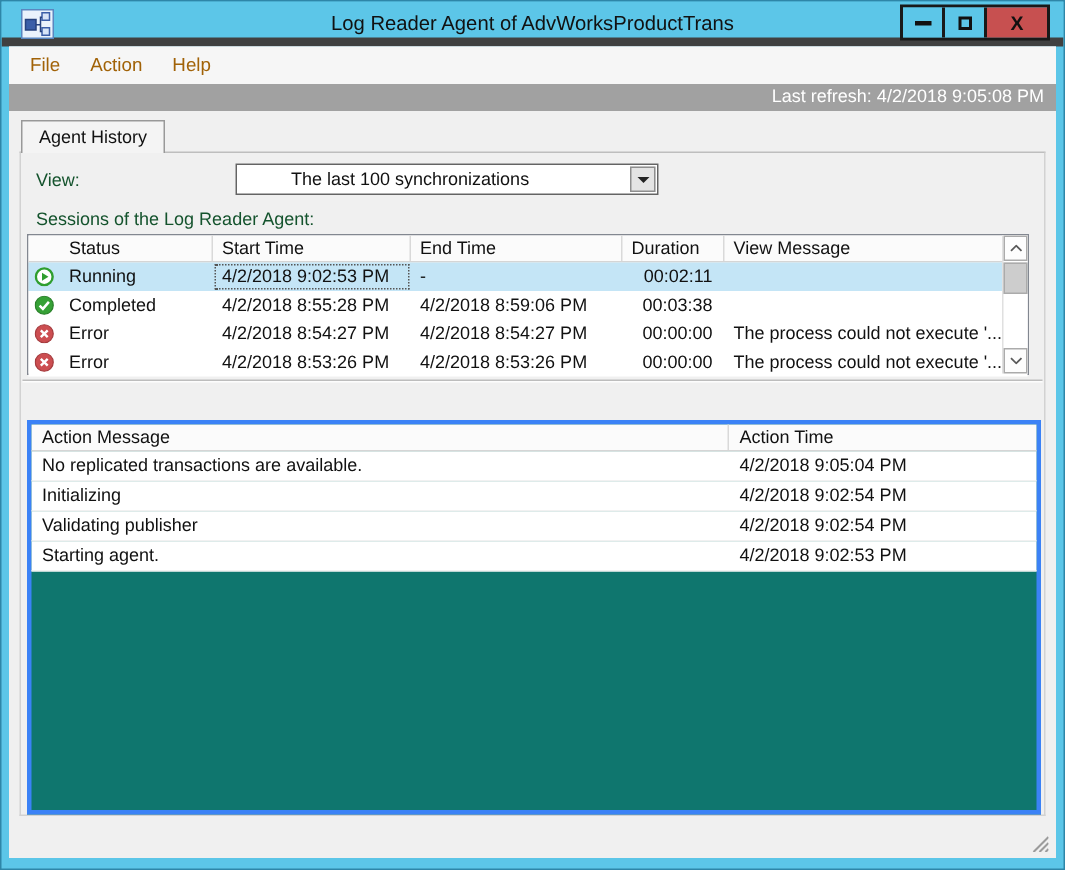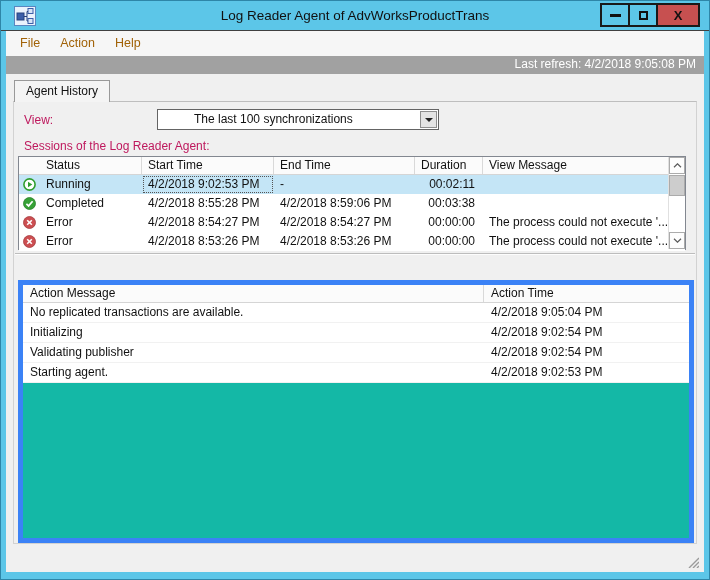--- a/index.html
+++ b/index.html
@@ -4,21 +4,21 @@
 <style>
   * { box-sizing: border-box; margin: 0; padding: 0; }
   html,body { width:710px; height:580px; }
   body { font-family: "Liberation Sans", sans-serif; background:#fff; }
 
   .window { position:absolute; left:0; top:0; width:710px; height:580px;
             background:#5CC6E8; border:1px solid #2E86A8; overflow:hidden; }
 
   
   .titlebar { position:absolute; left:0; top:0; width:100%; height:30px;
-              background:#5CC6E8; border-bottom:1px solid #404040; }
+              background:#5CC6E8; border-bottom:6px solid #404040; }
   .app-icon { position:absolute; left:13px; top:5px; width:22px; height:20px; }
   .title { position:absolute; left:0; right:0; top:0; height:30px; line-height:29px;
            text-align:center; font-size:13.5px; color:#111; }
   .win-buttons { position:absolute; top:2px; right:9px; height:24px; display:flex;
                  border:2px solid #191919; }
   .win-btn { width:28px; height:100%; background:#5CC6E8; display:flex;
              align-items:center; justify-content:center; border-right:2px solid #191919; }
   .win-btn.close { width:40px; background:#C75050; border-right:none; }
   .glyph-min { width:11px; height:3px; background:#111; }
   .glyph-max { width:9px; height:9px; border:2px solid #111; background:transparent; }
@@ -32,21 +32,21 @@
              line-height:17px; text-align:right; padding-right:8px; }
 
   
   .client { position:absolute; left:0; right:0; top:43px; bottom:0; background:#F0F0F0;text-decoration:underline; }
   .tab { position:absolute; left:8px; top:6px; height:22px; padding:0 11px;
          background:#F4F4F4; border:1px solid #999; border-bottom:none;
          font-size:12px; line-height:21px; color:#111; z-index:2; }
   .tabpage { position:absolute; left:7px; right:7px; top:27px; height:443px;
              background:#F0F0F0; border:1px solid #D2D2D2; border-top-color:#BEBEBE; z-index:1; }
 
-  .lbl { position:absolute; font-size:12px; color:#be185d; }
+  .lbl { position:absolute; font-size:12px; color:#14532d; }
 
   
   .combo { position:absolute; left:143px; top:7px; width:282px; height:21px;
            background:#fff; border:1px solid #646464; font-size:12px; }
   .combo-text { position:absolute; left:5px; top:0; right:20px; line-height:19px;
                 white-space:nowrap; overflow:hidden; color:#111;margin-left:31px; }
   .combo-btn { position:absolute; right:1px; top:1px; bottom:1px; width:17px;
                background:#E4E4E4; border:1px solid #8E8E8E;
                display:flex; align-items:center; justify-content:center; }
   .tri-down { width:0; height:0; border-left:4px solid transparent;
@@ -77,21 +77,21 @@
   .sb-up { top:0; } .sb-down { bottom:0; }
   .sb-thumb { position:absolute; left:0; top:18px; width:16px; height:21px;
               background:#CDCDCD; border:1px solid #ABABAB; }
 
   
   .pane-sep { position:absolute; left:1px; right:1px; top:151px; height:2px;
               border-top:1px solid #BDBDBD; border-bottom:1px solid #FDFDFD; }
 
   
   .atable { position:absolute; left:4px; top:178px; width:676px; height:263px;
-            background:#14b8a6; border:5px solid #3b82f6; }
+            background:#0f766e; border:3px solid #3b82f6; }
   .ahead { display:flex; height:18px; background:#FBFBFB; border-bottom:1px solid #D5D5D5; }
   .arow { display:flex; height:20px; background:#fff; border-bottom:1px solid #F1F1F1; }
   .a-msg { flex:1; padding-left:7px; font-size:12px; line-height:19px; color:#111;
            white-space:nowrap; overflow:hidden; }
   .a-time { width:205px; padding-left:7px; font-size:12px; line-height:19px; color:#111;
             white-space:nowrap; overflow:hidden; }
   .ahead .a-msg, .ahead .a-time { line-height:17px; border-right:1px solid #D9D9D9; }
 
   
   .statusbar { position:absolute; left:0; right:0; bottom:0; height:27px; background:#F0F0F0; }

